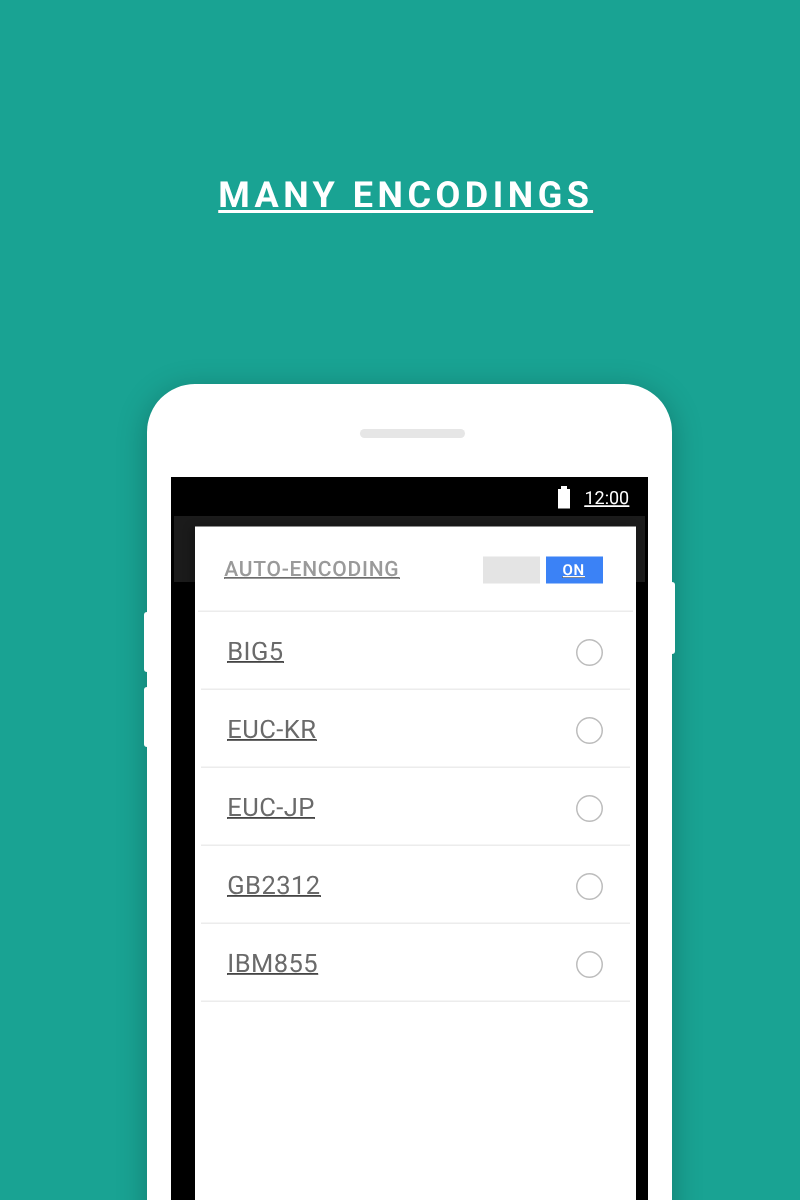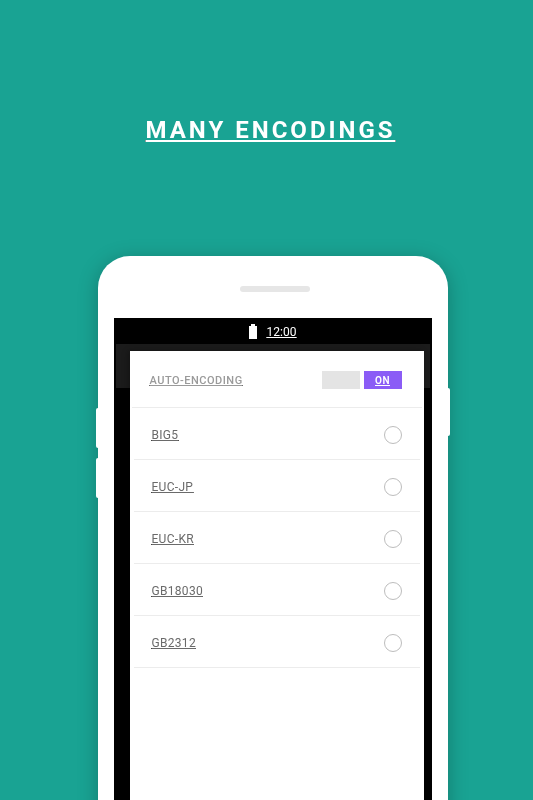--- a/index.html
+++ b/index.html
@@ -55,21 +55,21 @@
     left: 14px;
     right: 14px;
     bottom: 0;
     background: #000;
     overflow: hidden;
   }
   .status-bar {
     height: 24px;
     display: flex;
     align-items: center;
-    justify-content: center;
+    justify-content: flex-end;
     padding: 0 8px;
     color: #fff;
     font-size: 12px;
     gap: 6px;
   }
   .battery-icon {
     width: 8px;
     height: 13px;
     background: #fff;
     position: relative;
@@ -112,58 +112,58 @@
     overflow: hidden;
   }
   .dialog-header {
     display: flex;
     align-items: center;
     justify-content: space-between;
     padding: 14px 16px 14px 16px;
     border-bottom: 1px solid #ececec;
   }
   .dialog-title {
-    font-size: 11px;
+    font-size: 14px;
     letter-spacing: 0.5px;
     color: #9a9a9a;
     font-weight: 500;
   }
   .toggle {
     display: flex;
     width: 84px;
     height: 22px;
     cursor: pointer;
   }
   .toggle-off {
     flex: 1;
     background: #e4e4e4;
   }
   .toggle-on {
     flex: 1;
-    background: #8b5cf6;
+    background: #3b82f6;
     color: #fff;
     font-size: 10px;
     font-weight: 600;
     display: flex;
     align-items: center;
     justify-content: center;
     letter-spacing: 0.5px;
   }
   .list { }
   .row {
     display: flex;
     align-items: center;
     justify-content: space-between;
     height: 50px;
     padding: 0 16px;
     border-bottom: 1px solid #ececec;
     cursor: pointer;
   }
   .row-label {
-    font-size: 12px;
+    font-size: 17px;
     color: #6a6a6a;
     letter-spacing: 0.3px;
   }
   .radio {
     width: 18px;
     height: 18px;
     border: 1.5px solid #bdbdbd;
     border-radius: 50%;
   }
 </style>
@@ -201,32 +201,32 @@
           <div class="toggle-off"></div>
           <div class="toggle-on">ON</div>
         </div>
       </div>
       <div class="list">
         <div class="row">
           <span class="row-label">BIG5</span>
           <span class="radio"></span>
         </div>
         <div class="row">
+          <span class="row-label">EUC-KR</span>
+          <span class="radio"></span>
+        </div>
+        <div class="row">
           <span class="row-label">EUC-JP</span>
           <span class="radio"></span>
         </div>
         <div class="row">
-          <span class="row-label">EUC-KR</span>
-          <span class="radio"></span>
-        </div>
-        <div class="row">
-          <span class="row-label">GB18030</span>
-          <span class="radio"></span>
-        </div>
-        <div class="row">
           <span class="row-label">GB2312</span>
+          <span class="radio"></span>
+        </div>
+        <div class="row">
+          <span class="row-label">IBM855</span>
           <span class="radio"></span>
         </div>
       </div>
     </div>
 
   </div>
 </div>
 
 </body></html>

